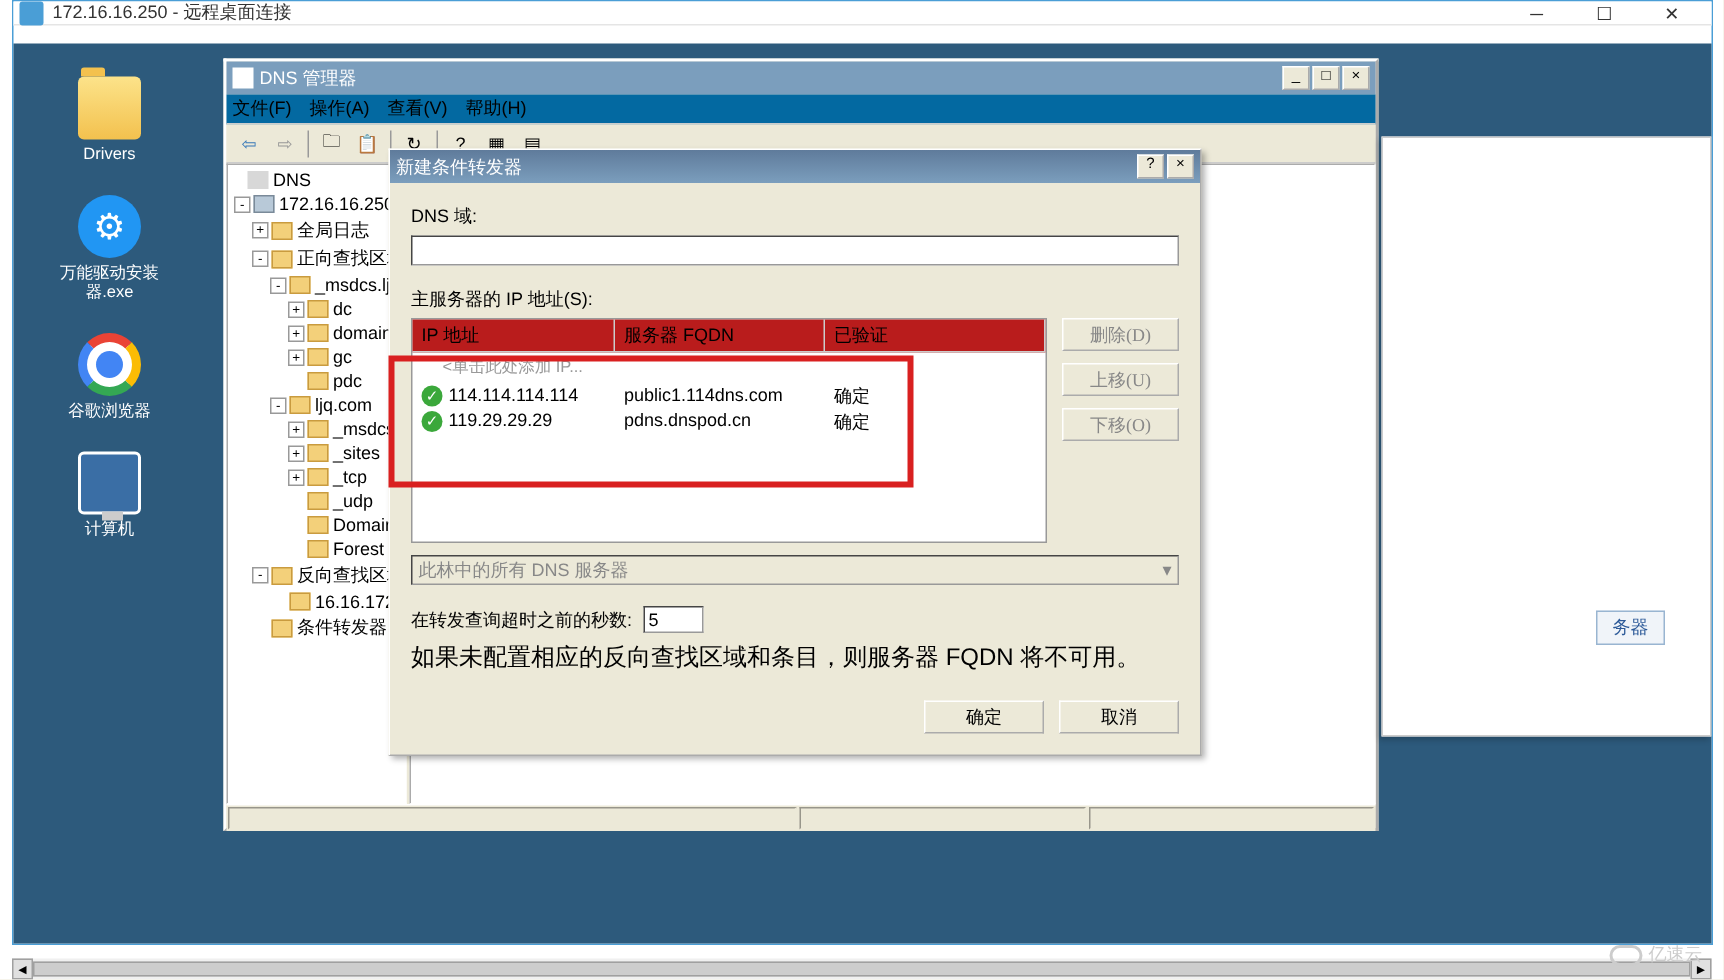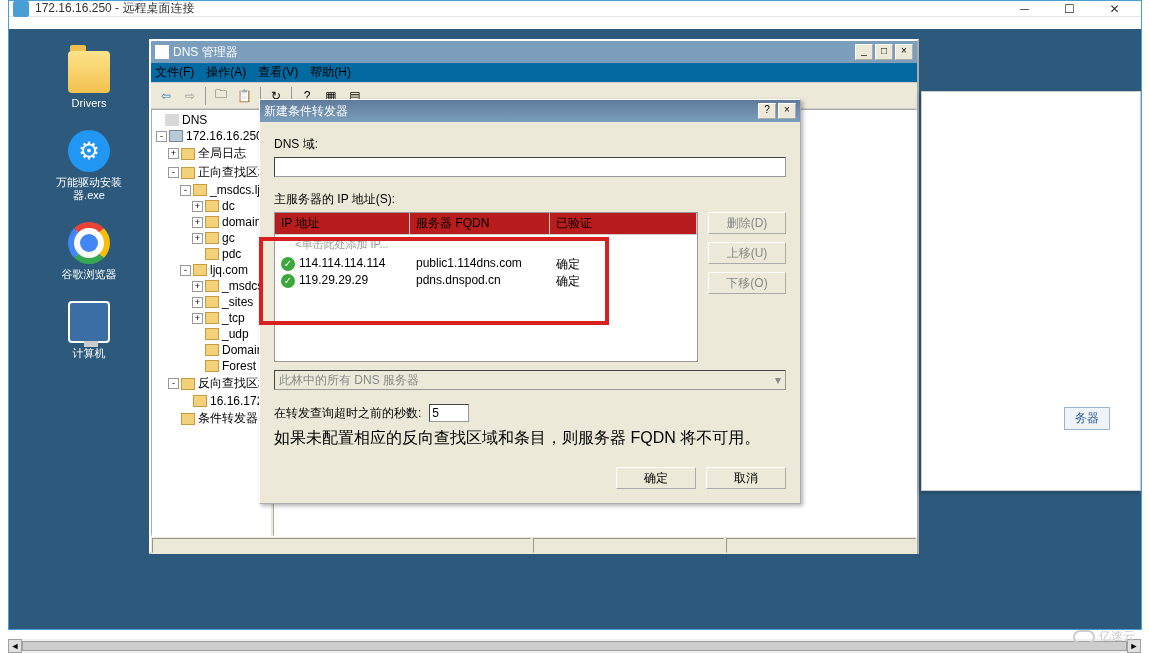--- a/index.html
+++ b/index.html
@@ -8,21 +8,21 @@
 
 .rdp-window { position: absolute; left: 8px; top: 0; width: 1134px; height: 630px; border: 1px solid #4a9ed6; background: #fff; }
 .rdp-titlebar { height: 16px; background: #fff; display: flex; align-items: center; padding: 0 4px; border-bottom: 1px solid #e5e5e5; }
 .rdp-titlebar .icon { width: 16px; height: 16px; background: #4a9ed6; margin-right: 6px; border-radius: 2px; }
 .rdp-titlebar .title { flex: 1; color: #333; }
 .rdp-ctrl { width: 45px; height: 26px; display: flex; align-items: center; justify-content: center; color: #333; }
 
 .rdp-content { position: absolute; left: 0; right: 0; top: 28px; bottom: 0; background: #2d5a7c; overflow: hidden; }
 
 
-.desktop { position: absolute; left: 16px; top: 0; bottom: 0; width: 128px; padding-top: 22px; }
+.desktop { position: absolute; left: 0; top: 0; bottom: 0; width: 128px; padding-top: 22px; }
 .d-icon { width: 80px; text-align: center; margin: 0 auto 20px; color: #fff; }
 .d-icon .ic { width: 42px; height: 42px; margin: 0 auto 4px; }
 .d-icon .lbl { font-size: 11px; word-break: break-all; line-height: 13px; }
 .ic-folder { background: linear-gradient(#fce38a, #f3c14e); border-radius: 4px; position: relative; }
 .ic-folder::before { content: ""; position: absolute; top: -6px; left: 2px; width: 16px; height: 6px; background: #f3c14e; border-radius: 2px 2px 0 0; }
 .ic-gear { background: #2196f3; border-radius: 50%; display:flex; align-items:center; justify-content:center; color:#fff; font-size:24px; }
 .ic-chrome { background: #fff; border-radius: 50%; border: 6px solid; border-color: #ea4335 #fbbc05 #34a853 #4285f4; position:relative; }
 .ic-chrome::after { content:""; position:absolute; inset:6px; background:#4285f4; border-radius:50%; }
 .ic-rar { background: linear-gradient(#aa6d3f, #7a4a26); border-radius: 4px; position:relative; }
 .ic-rar::after { content:""; position:absolute; top:4px; left:14px; width:14px; height:32px; background: repeating-linear-gradient(#d4a574 0 3px, #8b5a30 3px 6px); }
@@ -87,21 +87,21 @@
 .col-fqdn { width: 140px; }
 .col-val { flex: 1; }
 .dlist-row { display: flex; }
 .dlist-row div { padding: 2px 6px; font-size: 12px; height: 17px; }
 .dlist-row .check { width: 14px; height: 14px; border-radius: 50%; background: #3ba83b; color:#fff; display:inline-flex; align-items:center; justify-content:center; margin-right:4px; font-size:10px; }
 .dplaceholder { color: #999; padding: 2px 20px; font-size: 11px; }
 
 .highlight-box { position: absolute; border: 4px solid #d92020; pointer-events: none; }
 
 .dbtns { display: flex; flex-direction: column; gap: 8px; }
-.dbtn { width: 78px; height: 22px; background: #ece9d8; border: 1px outset #fff; text-align: center; line-height: 20px; font-size: 12px; }
+.dbtn { width: 78px; height: 22px; background: #ece9d8; border: 1px outset #fff; text-align: center; line-height: 20px; font-size: 12px; font-family: Liberation Serif, serif; }
 .dbtn.disabled { color: #888; }
 
 .dcheck-row { margin-top: 12px; display:flex; align-items:center; gap:6px; }
 .dcheck-row input { }
 .dselect { width: 100%; height: 20px; border: 1px inset #999; background: #ece9d8; color: #888; margin-top: 8px; padding: 0 4px; display:flex; align-items:center; justify-content:space-between; }
 .dtimeout { margin-top: 14px; display: flex; align-items: center; gap: 8px; }
 .dtimeout input { width: 40px; height: 18px; border: 1px inset #999; text-align: left; padding: 0 2px; }
 .dnote { margin-top: 6px; font-size: 16px; }
 .dfoot { display: flex; justify-content: flex-end; gap: 10px; margin-top: 18px; }
 .dfoot .dbtn { width: 80px; }

